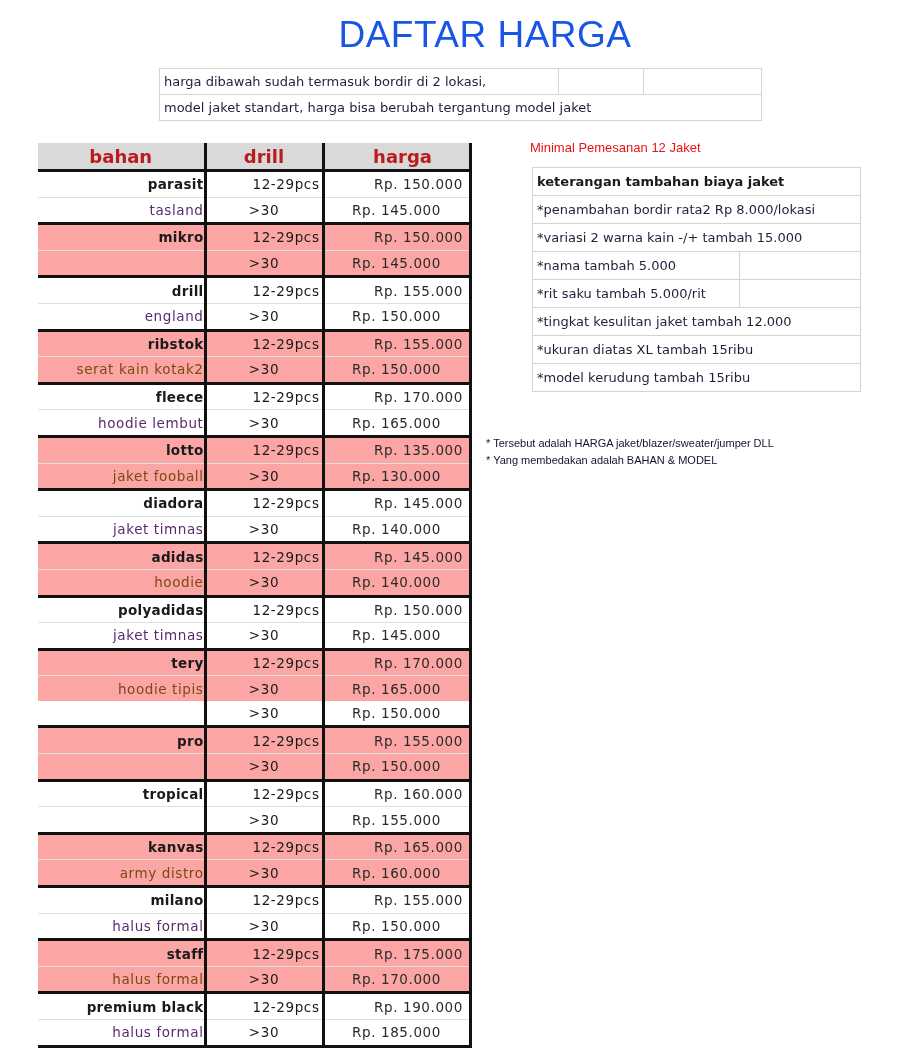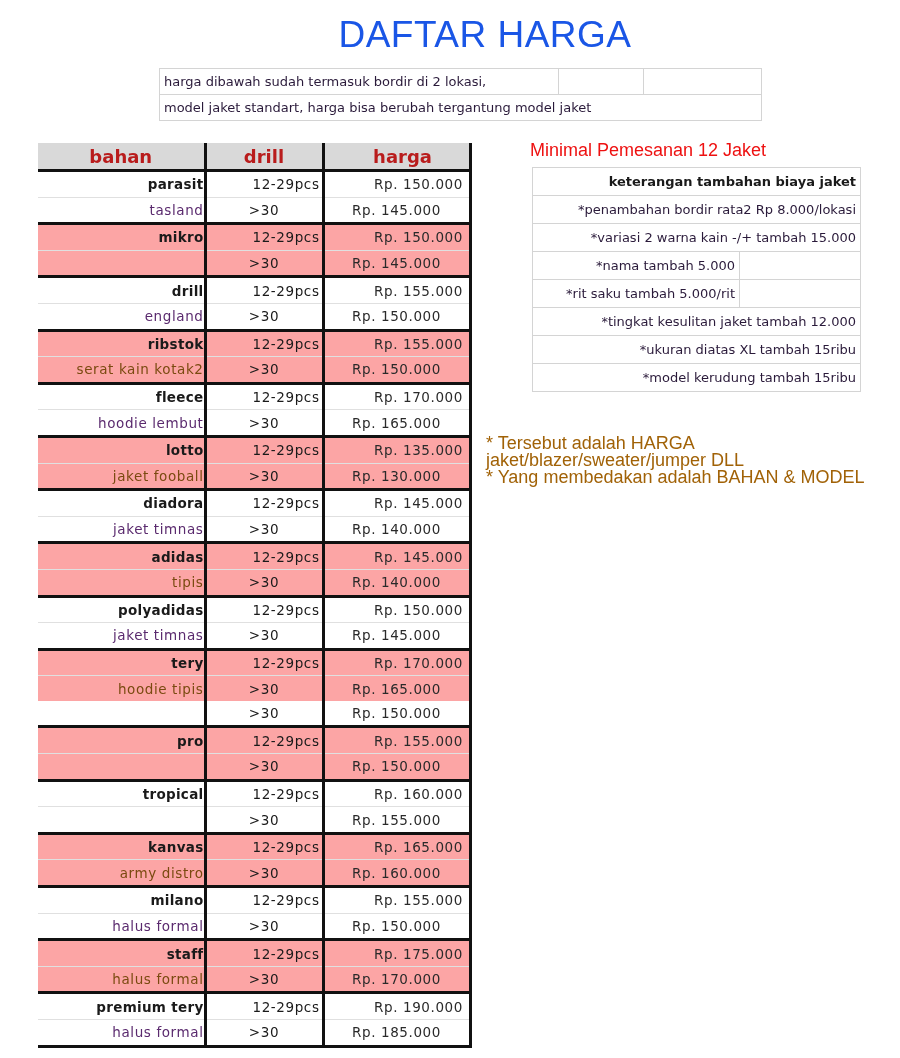--- a/index.html
+++ b/index.html
@@ -18,25 +18,25 @@
   .price tr.r1 td.c, .price tr.r1 td.h { border-bottom:1px solid #e0e0e0;padding-left:44px; }
   .price tr.r1 td.b { border-bottom:1px solid #e0e0e0; }
   .price tr.y td { background:#fca5a5; }
   .price tr.y td { border-bottom-color:#ffff00; }
   .price tr.y.r2 td.b { color:#7a4a10; }
   .price tr.last td { border-bottom:3px solid #111; }
   .price td.h { color:#2a2a2a; }
   .price .col-b { width:167px; }
   .price .col-c { width:118px; }
   .price .col-h { width:147px; }
-  .minimal { position:absolute; left:530px; top:140px; font-family:"Liberation Sans", sans-serif; font-size:18px; color:#ee1111; }
-  .extra { position:absolute; left:532px; top:167px; width:329px; border-collapse:collapse; font-size:13px;text-align:right; }
+  .minimal { position:absolute; left:530px; top:140px; font-family:"Liberation Sans", sans-serif; font-size:13px; color:#ee1111; }
+  .extra { position:absolute; left:532px; top:167px; width:329px; border-collapse:collapse; font-size:13px; }
   .extra td { border:1px solid #d4d4d4; height:27px; padding:0 4px; white-space:nowrap; color:#2a1a3a; }
   .extra td.head { font-weight:bold; color:#1a1a1a; }
-  .notes { position:absolute; left:486px; top:435px; font-family:"Liberation Sans", sans-serif; font-size:18px; color:#a16207; line-height:17px; }
+  .notes { position:absolute; left:486px; top:435px; font-family:"Liberation Sans", sans-serif; font-size:11px; color:#0f172a; line-height:17px; }
 </style>
 </head>
 <body>
 
 <div class="title">DAFTAR HARGA</div>
 
 <table class="note-table">
   <tbody>
       <tr>
     <td style="width:390px">harga dibawah sudah termasuk bordir di 2 lokasi,</td>
@@ -132,21 +132,21 @@
         <td class="b">jaket timnas</td>
         <td class="c">&gt;30</td>
         <td class="h">Rp. 140.000</td>
       </tr>
       <tr class="r1 y">
         <td class="b">adidas</td>
         <td class="c">12-29pcs</td>
         <td class="h">Rp.  145.000</td>
       </tr>
       <tr class="r2 y">
-        <td class="b">tipis</td>
+        <td class="b">hoodie</td>
         <td class="c">&gt;30</td>
         <td class="h">Rp. 140.000</td>
       </tr>
       <tr class="r1">
         <td class="b">polyadidas</td>
         <td class="c">12-29pcs</td>
         <td class="h">Rp. 150.000</td>
       </tr>
       <tr class="r2">
         <td class="b">jaket timnas</td>
@@ -212,21 +212,21 @@
         <td class="b">staff</td>
         <td class="c">12-29pcs</td>
         <td class="h">Rp. 175.000</td>
       </tr>
       <tr class="r2 y">
         <td class="b">halus formal</td>
         <td class="c">&gt;30</td>
         <td class="h">Rp. 170.000</td>
       </tr>
       <tr class="r1">
-        <td class="b">premium tery</td>
+        <td class="b">premium black</td>
         <td class="c">12-29pcs</td>
         <td class="h">Rp. 190.000</td>
       </tr>
       <tr class="r2 last">
         <td class="b">halus formal</td>
         <td class="c">&gt;30</td>
         <td class="h">Rp. 185.000</td>
       </tr>
     </tbody>
 </table>

